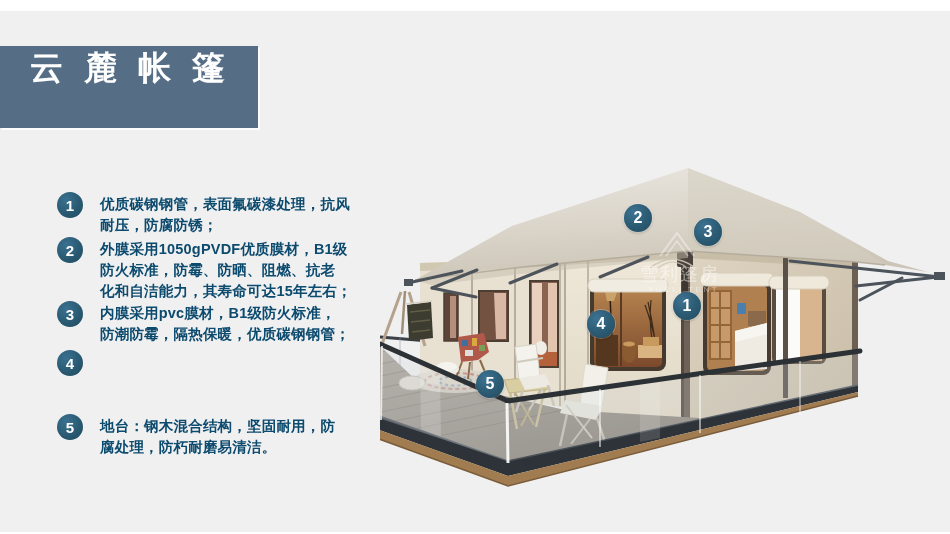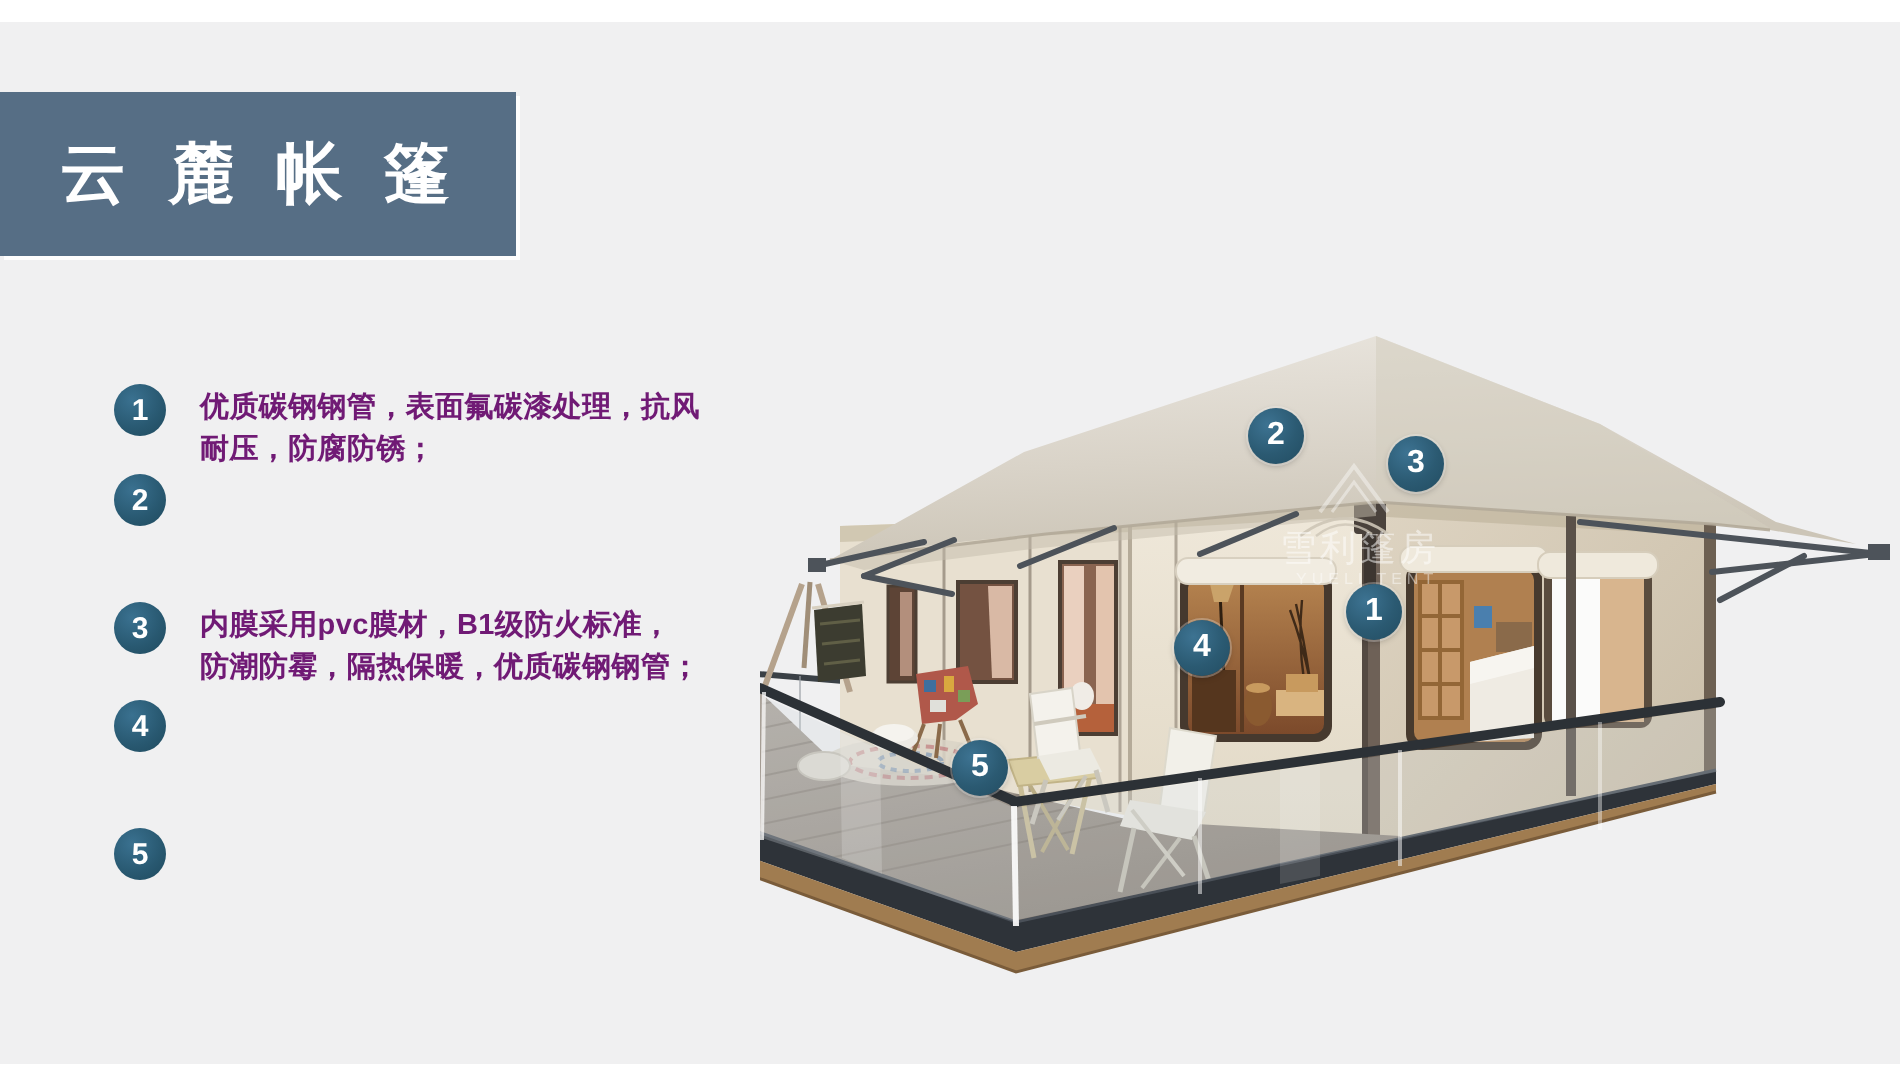--- a/index.html
+++ b/index.html
@@ -7,39 +7,39 @@
     position:relative;width:950px;height:534px;overflow:hidden;
     background:#f0f0f1;
     font-family:"Liberation Sans","DejaVu Sans",sans-serif;
   }
   .top-strip{position:absolute;left:0;top:0;width:950px;height:11px;background:#ffffff;}
   .bottom-strip{position:absolute;left:0;top:532px;width:950px;height:2px;background:#ffffff;}
 
   
   .title-bar{
     position:absolute;left:0;top:46px;width:258px;height:82px;
-    background:#566e85;display:flex;align-items:center;
+    background:#566e85;display:flex;align-items:flex-start;
     box-shadow:2px 2px 0 rgba(255,255,255,.85);
   }
   .title-bar h1{
     margin:0 0 0 30px;color:#ffffff;font-size:33px;font-weight:700;
     letter-spacing:21px;white-space:nowrap;
   }
 
   
   .feature{position:absolute;left:57px;width:330px;display:flex;list-style:none;margin:0;padding:0;}
   .badge{
     flex:0 0 26px;width:26px;height:26px;border-radius:50%;
     background:radial-gradient(circle at 35% 30%,#3a7190 0%,#285870 60%,#1f4a5e 100%);
     color:#fff;font-size:15px;font-weight:700;
     display:flex;align-items:center;justify-content:center;
   }
   .feature-text{
     margin:2px 0 0 17px;width:285px;
-    color:#701a75;font-size:14.5px;line-height:21px;font-weight:600;
+    color:#0c4a6e;font-size:14.5px;line-height:21px;font-weight:600;
     white-space:pre-line;letter-spacing:.2px;
   }
   .f1{top:192px}.f2{top:237px}.f3{top:301px}.f4{top:350px}.f5{top:414px}
 
   
   .tent-figure{position:absolute;left:380px;top:150px;width:570px;height:384px;margin:0;}
   .tent-figure svg{position:absolute;left:0;top:0;}
 
   .marker{
     position:absolute;width:28px;height:28px;border-radius:50%;
@@ -62,31 +62,36 @@
   </div>
 
   <ul style="margin:0;padding:0;">
     <li class="feature f1">
       <span class="badge">1</span>
       <p class="feature-text">优质碳钢钢管，表面氟碳漆处理，抗风
 耐压，防腐防锈；</p>
     </li>
     <li class="feature f2">
       <span class="badge">2</span>
+      <p class="feature-text">外膜采用1050gPVDF优质膜材，B1级
+防火标准，防霉、防晒、阻燃、抗老
+化和自洁能力，其寿命可达15年左右；</p>
     </li>
     <li class="feature f3">
       <span class="badge">3</span>
       <p class="feature-text">内膜采用pvc膜材，B1级防火标准，
 防潮防霉，隔热保暖，优质碳钢钢管；</p>
     </li>
     <li class="feature f4">
       <span class="badge">4</span>
     </li>
     <li class="feature f5">
       <span class="badge">5</span>
+      <p class="feature-text">地台：钢木混合结构，坚固耐用，防
+腐处理，防朽耐磨易清洁。</p>
     </li>
   </ul>
 
   <figure class="tent-figure">
     <svg width="570" height="384" viewBox="380 150 570 384">
       <defs>
         <linearGradient id="roofG" x1="0" y1="0" x2="0.25" y2="1">
           <stop offset="0" stop-color="#eae6df"></stop>
             <stop offset="0.6" stop-color="#d9d3c8"></stop>
             <stop offset="1" stop-color="#ccc5b7"></stop>

